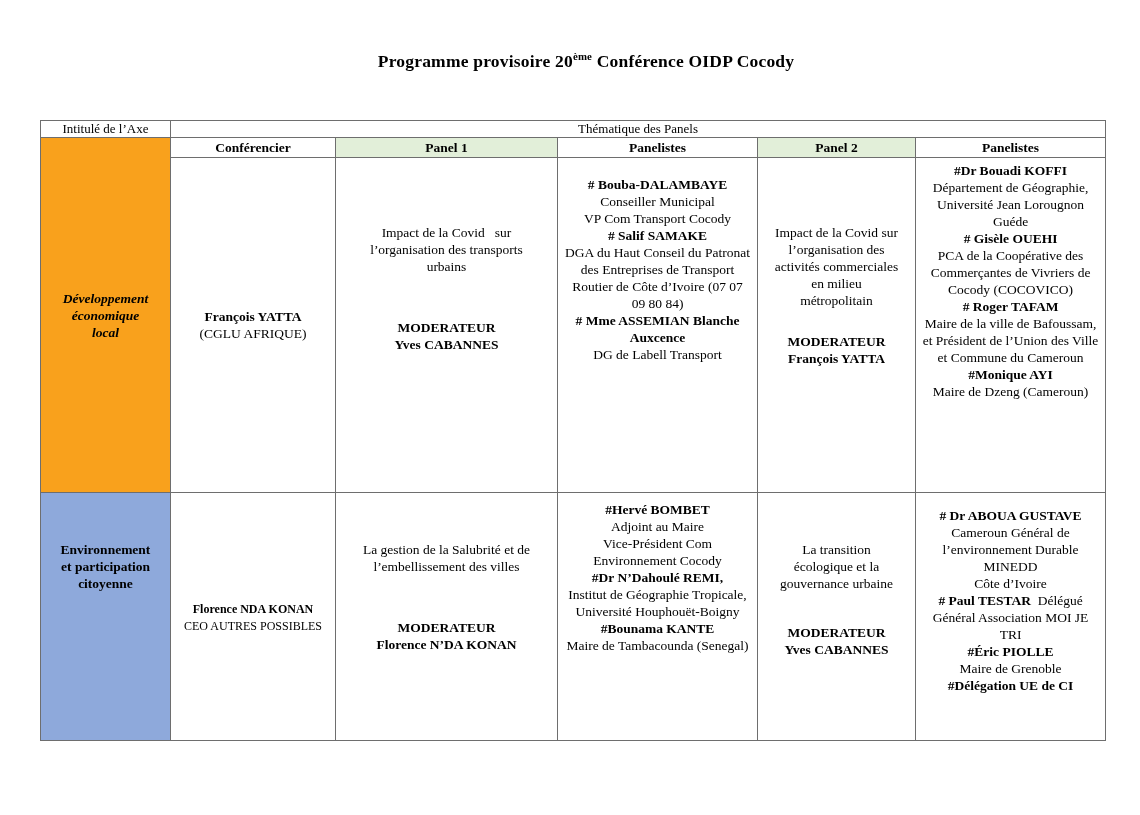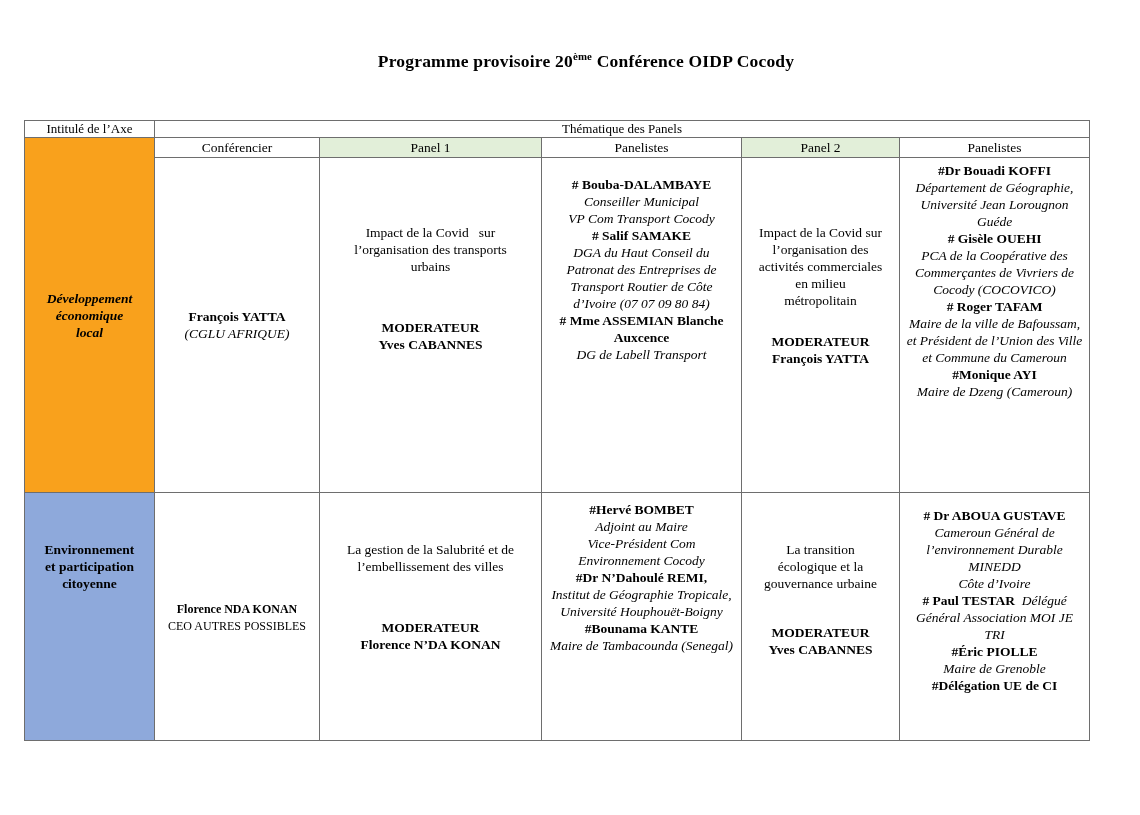--- a/index.html
+++ b/index.html
@@ -6,43 +6,43 @@
   .page{
     position:relative;width:1140px;height:815px;background:#fff;
     font-family:"Liberation Serif","DejaVu Serif",serif;color:#000;overflow:hidden;padding-left:32px;
   }
   .title{
     position:absolute;top:50px;left:0;width:100%;text-align:center;
     font-size:17.5px;font-weight:bold;letter-spacing:.2px;
   }
   .title sup{font-size:62%;vertical-align:super;font-weight:bold;}
   table.program{
-    position:absolute;left:24px;top:120px;width:1065px;
+    position:absolute;left:40px;top:120px;width:1065px;
     border-collapse:collapse;table-layout:fixed;
   }
   td{
     border:1px solid var(--border,#6e6e6e);
     padding:1px 6px;text-align:center;font-size:13.5px;line-height:17px;
     overflow:hidden;
   }
   tr.trA{height:17px} tr.trB{height:20px} tr.tr1{height:335px} tr.tr2{height:248px}
   tr.trA td{font-size:13px;padding:0 4px;line-height:16px;}
-  .hdr{font-weight:normal;margin-top:8px;}
+  .hdr{font-weight:bold;margin-top:8px;}
   .green{background:var(--panel-green,#E2EFD9);}
   .orange{background:var(--axis-orange,#F9A11C);font-style:italic;}
   .blue{background:var(--axis-blue,#8EA9DB);margin-left:18px;}
   .axis{font-weight:bold;white-space:pre-line;}
   .va-m{vertical-align:middle}
   .va-t{vertical-align:top}
   .pt66{padding-top:66px}.pt48{padding-top:48px}.pt18{padding-top:18px}
   .pt14{padding-top:14px}.pt8{padding-top:8px}.pt4{padding-top:4px}
   .sp44{height:44px}.sp24{height:24px}.sp32{height:32px}
   .panel-topic{white-space:pre-wrap;}
   .b{font-weight:bold}
-  .i{font-style:italic}
+  .i{}
   .sm{font-size:12px;line-height:14px;}
   .line{min-height:17px;}
 </style>
 </head>
 <body>
 
 <div class="page">
 
   <div class="title"><span>Programme provisoire 20</span><sup>ème</sup><span> Conférence OIDP Cocody</span></div>
 

